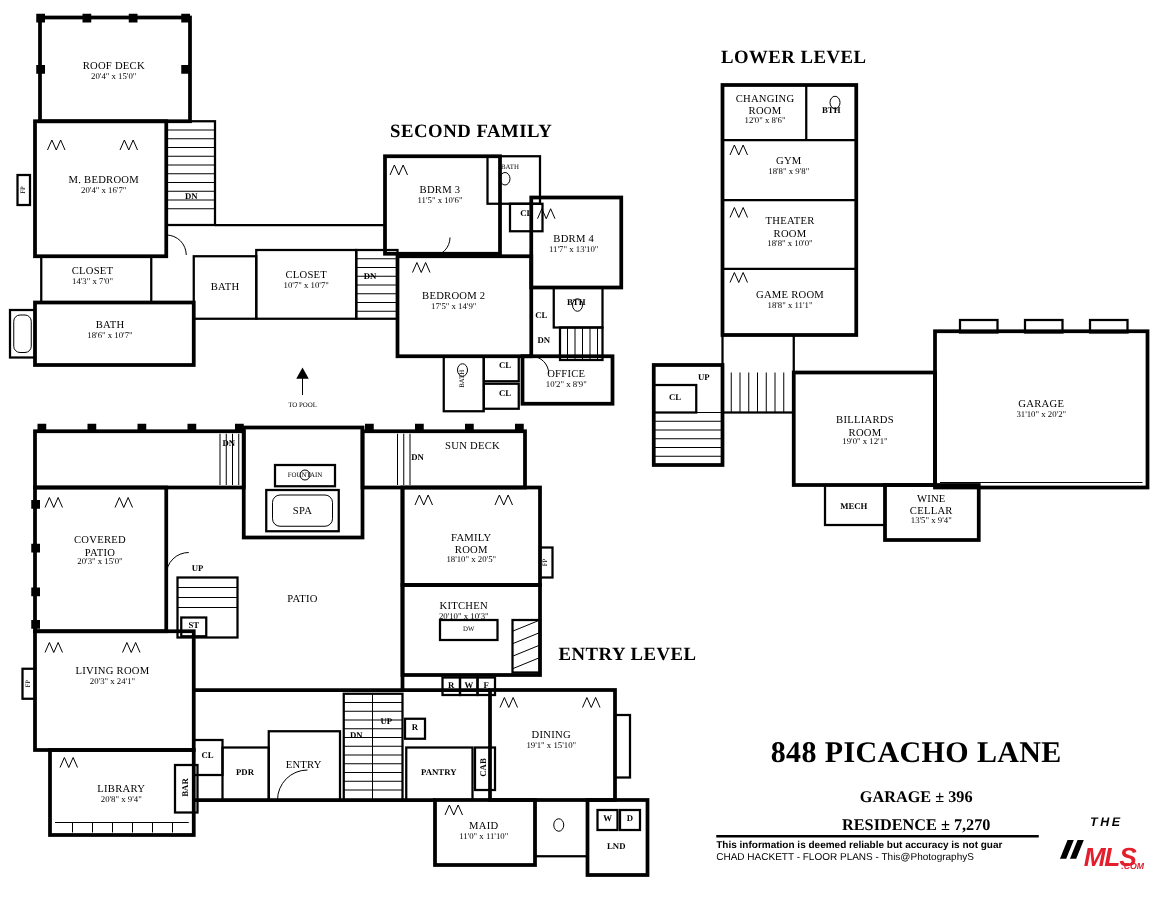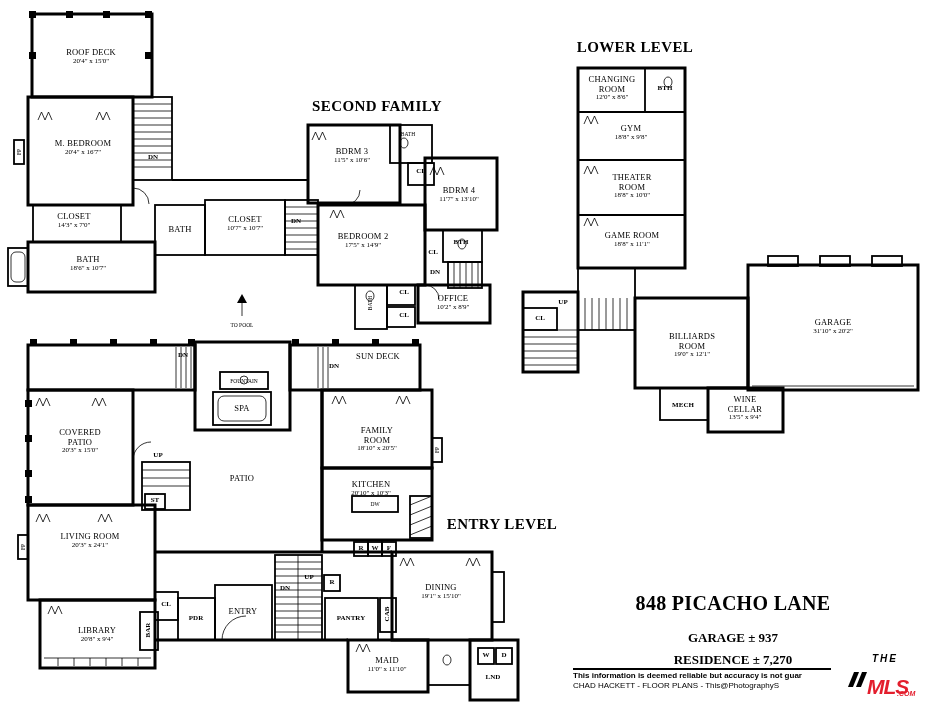--- a/index.html
+++ b/index.html
@@ -8,21 +8,21 @@
   svg{position:absolute;left:0;top:0;}
   .lbl{position:absolute;transform:translate(-50%,-50%);text-align:center;color:#000;
        font-family:"Liberation Serif",serif;white-space:nowrap;line-height:1.12;}
   .nm{font-size:8.5px;letter-spacing:.2px;}
   .dm{font-size:7px;}
   .wrap{white-space:normal;width:56px;margin:0 auto;}
   .tag{font-size:7px;font-weight:700;}
   .tiny{font-size:5.5px;}
   .vert{transform:translate(-50%,-50%) rotate(-90deg);}
   .heading{font-size:15px;font-weight:700;letter-spacing:.4px;}
-  .address{font-size:20px;font-weight:700;letter-spacing:.3px;}
+  .address{font-size:24px;font-weight:700;letter-spacing:.3px;}
   .sub{font-size:13px;font-weight:700;}
   .scale-row{position:absolute;left:634px;top:649px;display:flex;align-items:flex-end;gap:6px;}
   .scale-label{font-weight:700;font-size:11px;font-family:"Liberation Serif",serif;}
   .scale-bar{display:flex;flex-direction:column;}
   .ticks{display:flex;width:140px;}
   .ticks span{width:28px;text-align:center;font-size:6px;font-family:"Liberation Sans",sans-serif;}
   .segs{display:flex;border:1px solid #000;width:140px;height:7px;box-sizing:content-box;}
   .seg{width:28px;height:7px;}
   .seg.b{background:#000;}.seg.w{background:#fff;}
   .rule{position:absolute;height:2px;background:#000;}
@@ -349,21 +349,21 @@
   <div class="lbl tiny vert" style="left:437px;top:450px">FP</div>
   <div class="lbl tag" style="left:361px;top:549px">R</div>
   <div class="lbl tag" style="left:375px;top:549px">W</div>
   <div class="lbl tag" style="left:389px;top:549px">F</div>
   <div class="lbl tag" style="left:486px;top:656px">W</div>
   <div class="lbl tag" style="left:504px;top:656px">D</div>
   <div class="lbl tiny" style="left:242px;top:325px">TO POOL</div>
 
   <div class="lbl address" style="left:733px;top:603px">848 PICACHO LANE</div>
   <div class="lbl sub" style="left:733px;top:660px">RESIDENCE ± 7,270</div>
-  <div class="lbl sub" style="left:733px;top:638px">GARAGE ± 937</div>
+  <div class="lbl sub" style="left:733px;top:638px">GARAGE ± 396</div>
 
 
   <div class="rule" style="left:573px;top:668px;width:258px"></div>
   <div class="fineprint fp-bold" style="left:573px;top:671px;width:274px">This information is deemed reliable but accuracy is not guar</div>
   <div class="fineprint" style="left:573px;top:681px;width:274px">CHAD HACKETT - FLOOR PLANS - This@PhotographyS</div>
 
   <div class="mls">
     <span class="stripe s1"></span>
     <span class="stripe s2"></span>
     <span class="mls-the">THE</span>

